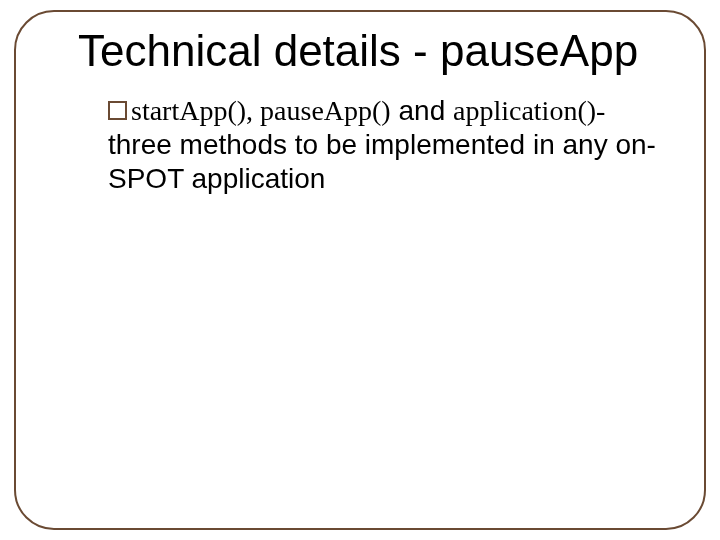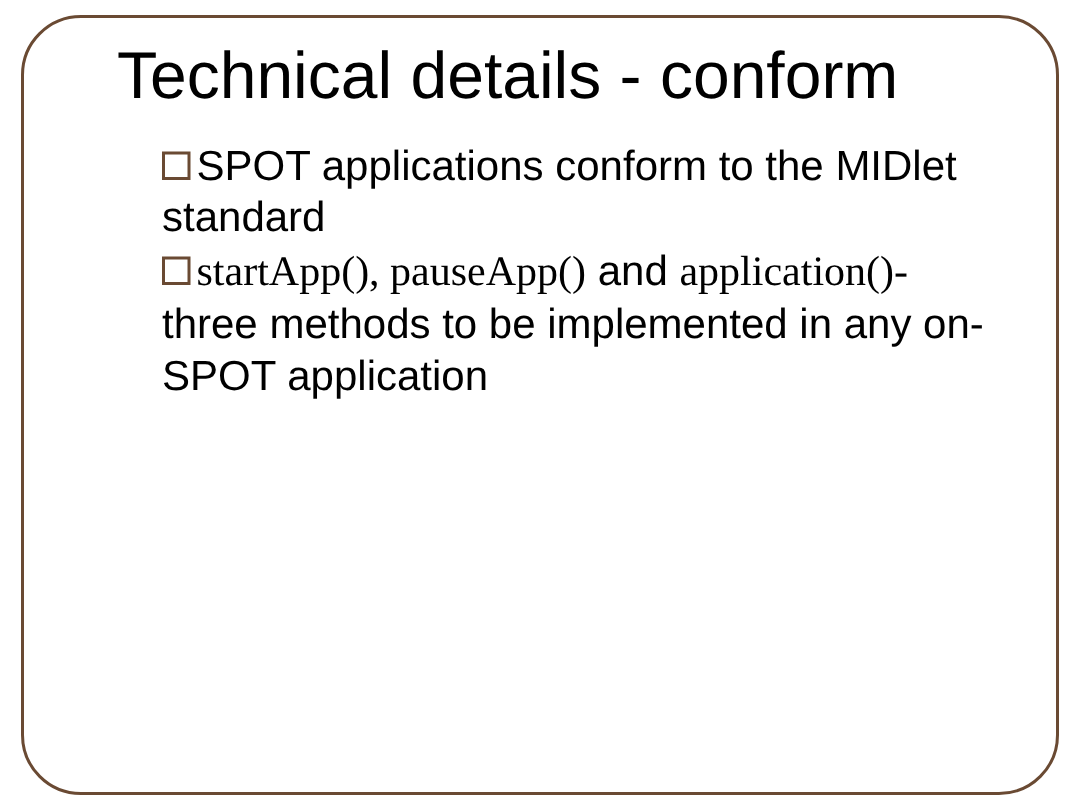--- a/index.html
+++ b/index.html
@@ -46,23 +46,20 @@
     font-family:Liberation Serif, serif;
   }
   .para{margin:0 0 2px 0}
 </style>
 </head>
 <body>
 
 <div class="frame"></div>
 
 <div class="content">
-  <h1 class="title">Technical details - conform</h1>
+  <h1 class="title">Technical details - pauseApp</h1>
 
   <div class="body">
-    <p class="para">
-      <span class="bullet"></span><span>SPOT applications conform to the MIDlet standard</span>
-    </p>
     <p class="para">
       <span class="bullet"></span><span class="mono">startApp(), pauseApp()</span><span> and </span><span class="mono">application()-</span><span> three methods to be implemented in any on-SPOT application</span>
     </p>
   </div>
 </div>
 
 </body></html>

